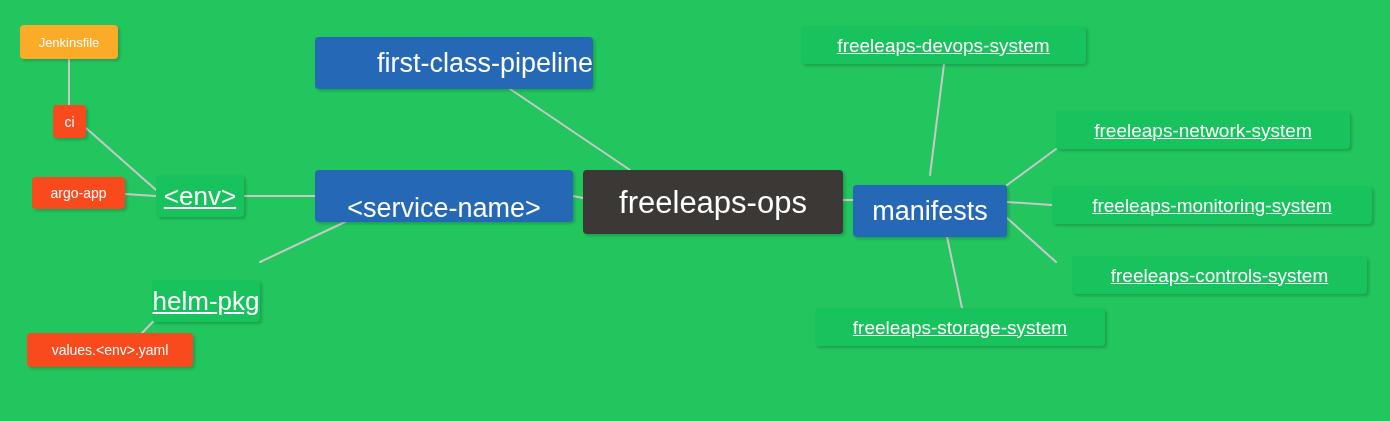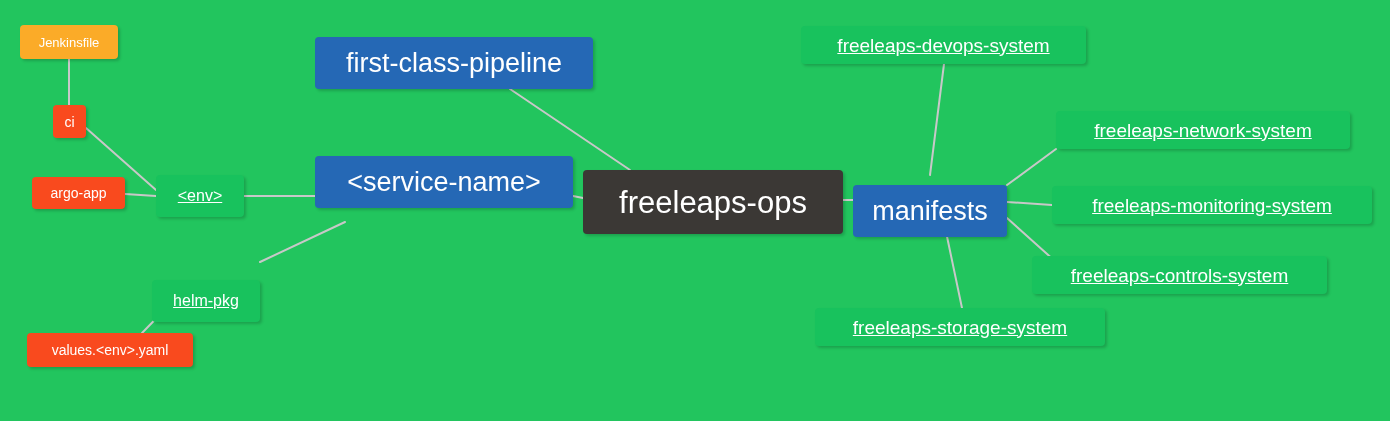--- a/index.html
+++ b/index.html
@@ -39,21 +39,21 @@
     letter-spacing: 0px;
   }
   .n-root  { background: #3b3835; font-size: 31px; }
   .n-blue  { background: #2568b5; }
   .n-green { background: #18c25d; text-decoration: underline; }
   .n-orange{ background: #fbab28; }
   .n-red   { background: #f94a1e; }
 
   .sz-xl  { font-size: 31px; }
   .sz-lg  { font-size: 27px; }
-  .sz-md  { font-size: 16px; }
+  .sz-md  { font-size: 26px; }
   .sz-sm  { font-size: 19px; }
   .sz-xs  { font-size: 13px; }
   .sz-xxs { font-size: 14px; }
 </style>
 </head>
 <body>
 
 <div id="canvas">
   <svg id="edges" viewBox="0 0 1390 421" xmlns="http://www.w3.org/2000/svg">
       <line x1="69" y1="59" x2="69" y2="105" stroke="#c8c8c8" stroke-width="2" stroke-linecap="round"></line>
@@ -83,41 +83,41 @@
       </div>
       <div class="node n-green sz-md" style="left: 156px; top: 175px; width: 88px; height: 42px;">
         <span>&lt;env&gt;</span>
       </div>
       <div class="node n-green sz-md" style="left: 152px; top: 254px; width: 108px; height: 42px; margin-top: 26px;">
         <span>helm-pkg</span>
       </div>
       <div class="node n-red sz-xxs" style="left: 27px; top: 333px; width: 166px; height: 34px;">
         <span>values.&lt;env&gt;.yaml</span>
       </div>
-      <div class="node n-blue sz-lg" style="left: 315px; top: 37px; width: 278px; height: 52px;">
+      <div class="node n-blue sz-lg" style="left: 315px; top: 37px; width: 278px; height: 52px; justify-content: flex-end;">
         <span>first-class-pipeline</span>
       </div>
-      <div class="node n-blue sz-lg" style="left: 315px; top: 156px; width: 258px; height: 52px;">
+      <div class="node n-blue sz-lg" style="left: 315px; top: 170px; width: 258px; height: 52px; align-items: flex-end;">
         <span>&lt;service-name&gt;</span>
       </div>
       <div class="node n-root sz-xl" style="left: 583px; top: 170px; width: 260px; height: 64px;">
         <span>freeleaps-ops</span>
       </div>
       <div class="node n-blue sz-lg" style="left: 853px; top: 185px; width: 154px; height: 52px;">
         <span>manifests</span>
       </div>
       <div class="node n-green sz-sm" style="left: 801px; top: 26px; width: 285px; height: 38px;">
         <span>freeleaps-devops-system</span>
       </div>
       <div class="node n-green sz-sm" style="left: 1056px; top: 111px; width: 294px; height: 38px;">
         <span>freeleaps-network-system</span>
       </div>
       <div class="node n-green sz-sm" style="left: 1052px; top: 186px; width: 320px; height: 38px;">
         <span>freeleaps-monitoring-system</span>
       </div>
-      <div class="node n-green sz-sm" style="left: 1032px; top: 256px; width: 295px; height: 38px;">
+      <div class="node n-green sz-sm" style="left: 1072px; top: 256px; width: 295px; height: 38px;">
         <span>freeleaps-controls-system</span>
       </div>
       <div class="node n-green sz-sm" style="left: 815px; top: 308px; width: 290px; height: 38px;">
         <span>freeleaps-storage-system</span>
       </div>
     </div>
 </div>
 
 </body></html>

